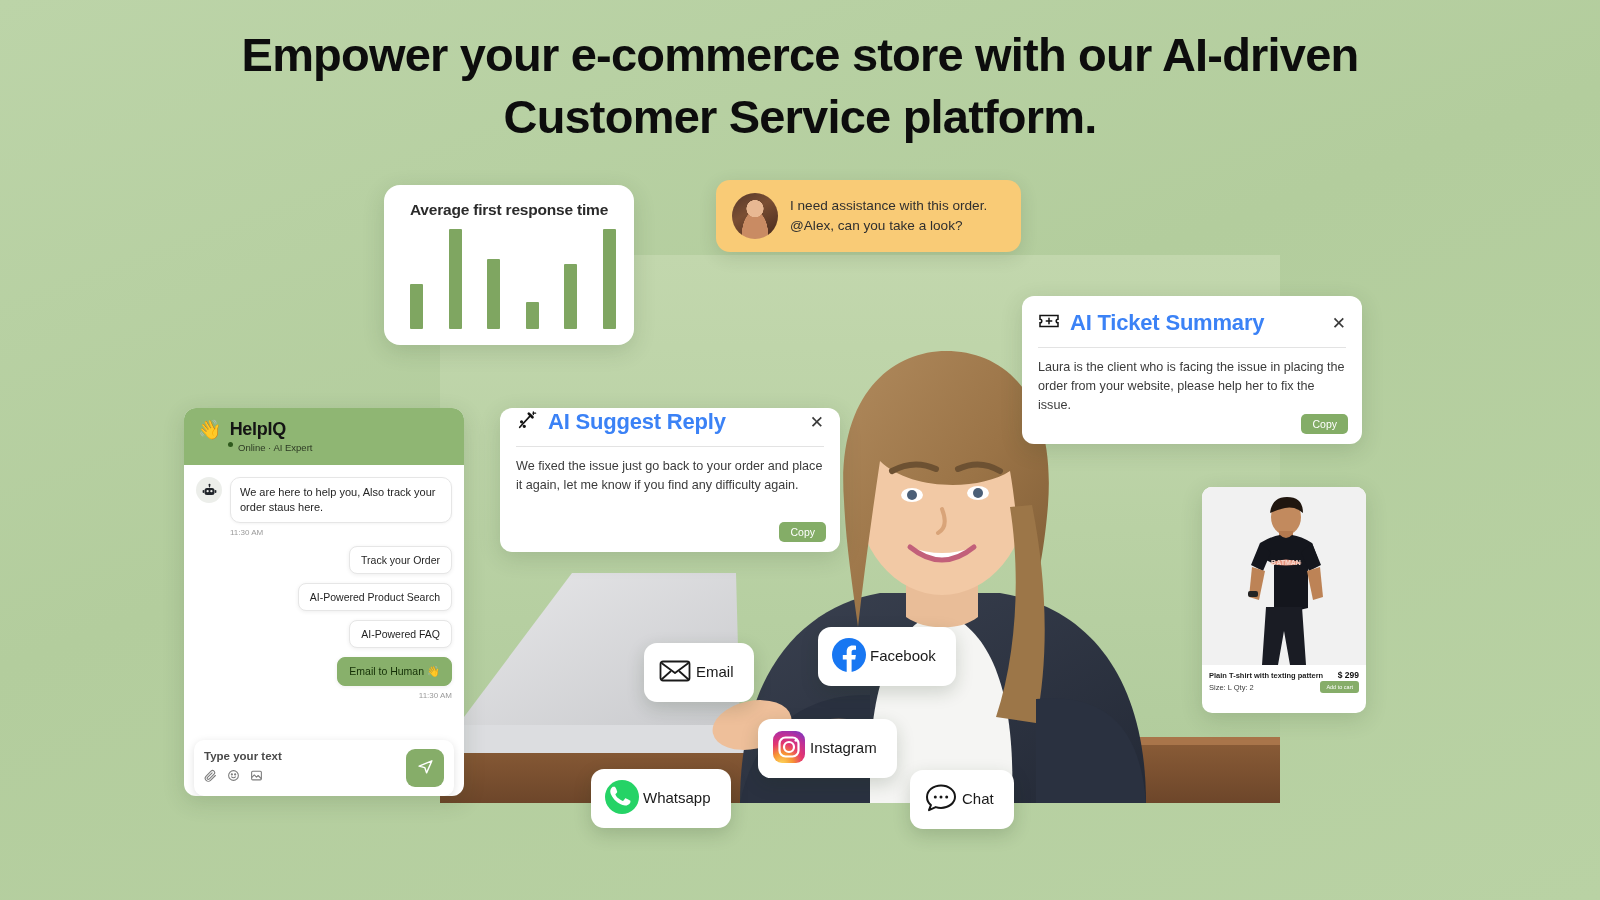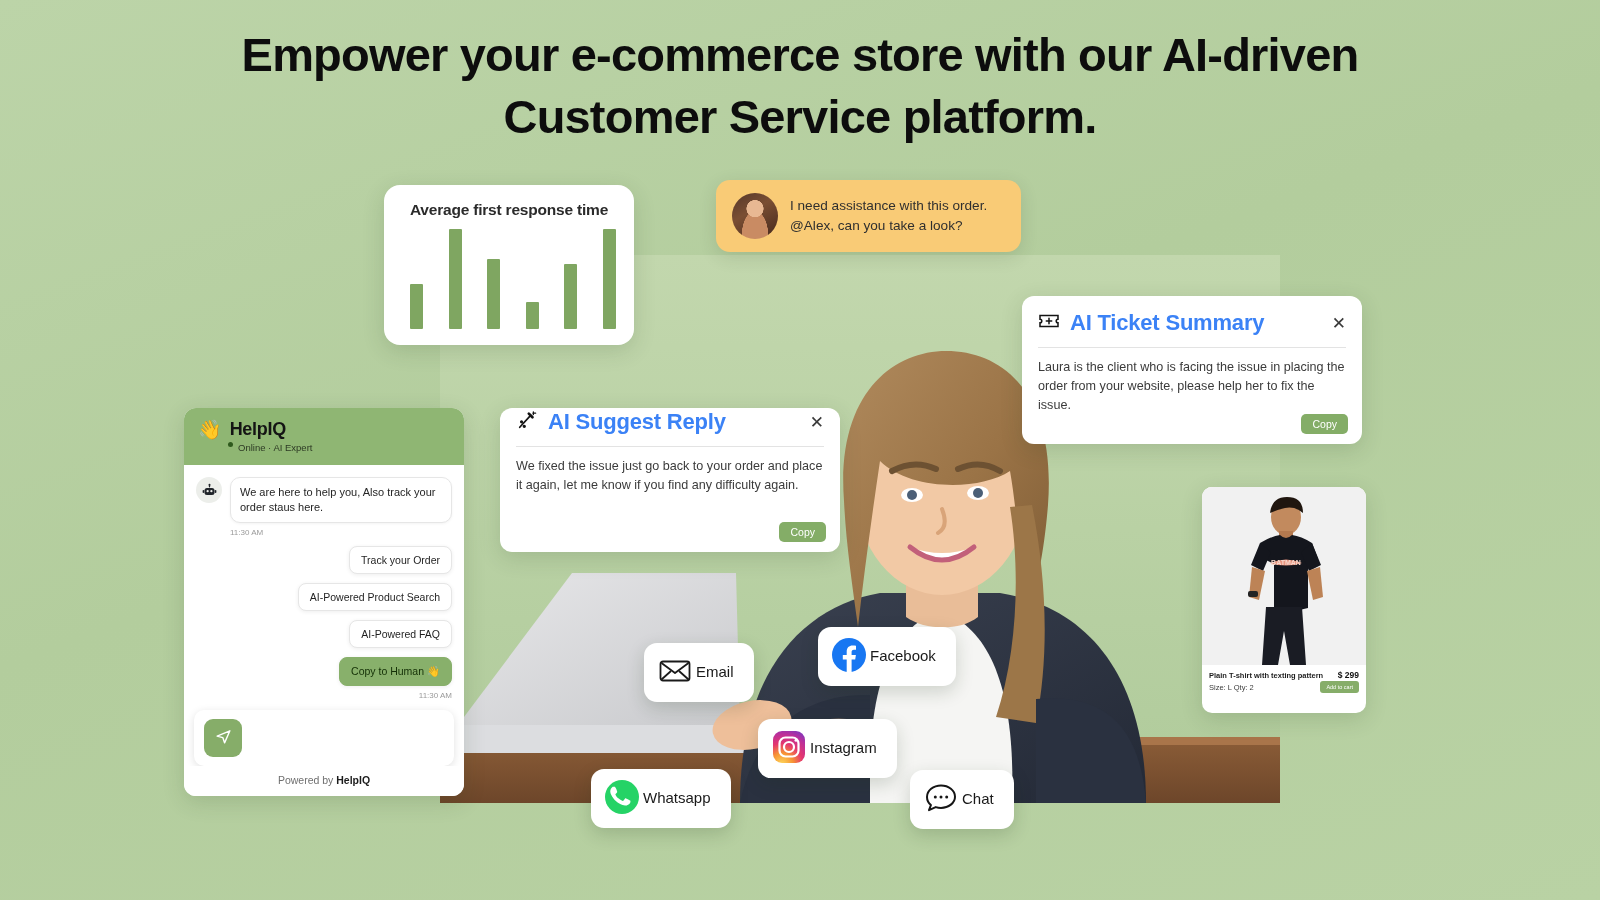--- a/index.html
+++ b/index.html
@@ -352,40 +352,61 @@
         </svg>
       </div>
       <div class="bot-bubble">We are here to help you, Also track your order staus here.</div>
     </div>
     <div class="time-left">11:30 AM</div>
 
     <div class="quick-list">
         <button class="quick-btn">Track your Order</button>
         <button class="quick-btn">AI-Powered Product Search</button>
         <button class="quick-btn">AI-Powered FAQ</button>
-        <button class="quick-btn active">Copy to Human 👋</button>
+        <button class="quick-btn active">Email to Human 👋</button>
       </div>
     <div class="time-right">11:30 AM</div>
   </div>
 
   <div class="chat-input-wrap">
     <div class="chat-input">
+      <div class="chat-input-left">
+        <div class="chat-placeholder">Type your text</div>
+        <div class="chat-tools">
+          <span>
+            <svg width="13" height="13" viewBox="0 0 24 24" fill="none" stroke="#7d7d7d" stroke-width="2" stroke-linecap="round">
+              <path d="M21 12l-9 9a5.5 5.5 0 0 1-8-8l9-9a3.8 3.8 0 0 1 5.5 5.5l-9 9a2 2 0 0 1-3-3l8.5-8.5"></path>
+            </svg>
+          </span>
+          <span>
+            <svg width="13" height="13" viewBox="0 0 24 24" fill="none" stroke="#7d7d7d" stroke-width="2">
+              <circle cx="12" cy="12" r="9"></circle>
+              <circle cx="9" cy="10" r="1" fill="#7d7d7d"></circle>
+              <circle cx="15" cy="10" r="1" fill="#7d7d7d"></circle>
+              <path d="M8.5 14.5a4.5 4.5 0 0 0 7 0" stroke-linecap="round"></path>
+            </svg>
+          </span>
+          <span>
+            <svg width="13" height="13" viewBox="0 0 24 24" fill="none" stroke="#7d7d7d" stroke-width="2">
+              <rect x="3" y="4" width="18" height="16" rx="2"></rect>
+              <path d="M3 16l5-5 4 4 3-3 6 6" stroke-linejoin="round"></path>
+            </svg>
+          </span>
+        </div>
+      </div>
       <button class="send-btn">
         <span>
           <svg width="17" height="17" viewBox="0 0 24 24" fill="none" stroke="#ffffff" stroke-width="2" stroke-linejoin="round">
             <path d="M3 11.5 L21 4 L13.5 21 L11 13.5 Z"></path>
           </svg>
         </span>
       </button>
     </div>
   </div>
 
-  <div class="chat-footer">
-    <span>Powered by </span><b>HelpIQ</b>
-  </div>
 </div>
 
 <div class="pill" id="pill-email">
   <span class="pill-ico">
     <svg width="32" height="24" viewBox="0 0 32 24" fill="none" stroke="#1a1a1a" stroke-width="1.8">
       <rect x="1.5" y="2.5" width="29" height="19" rx="2.5"></rect>
       <path d="M2.5 4 L16 14 L29.5 4" stroke-linejoin="round"></path>
       <path d="M2.5 20.5 L12 12M29.5 20.5 L20 12"></path>
     </svg>
   </span>

